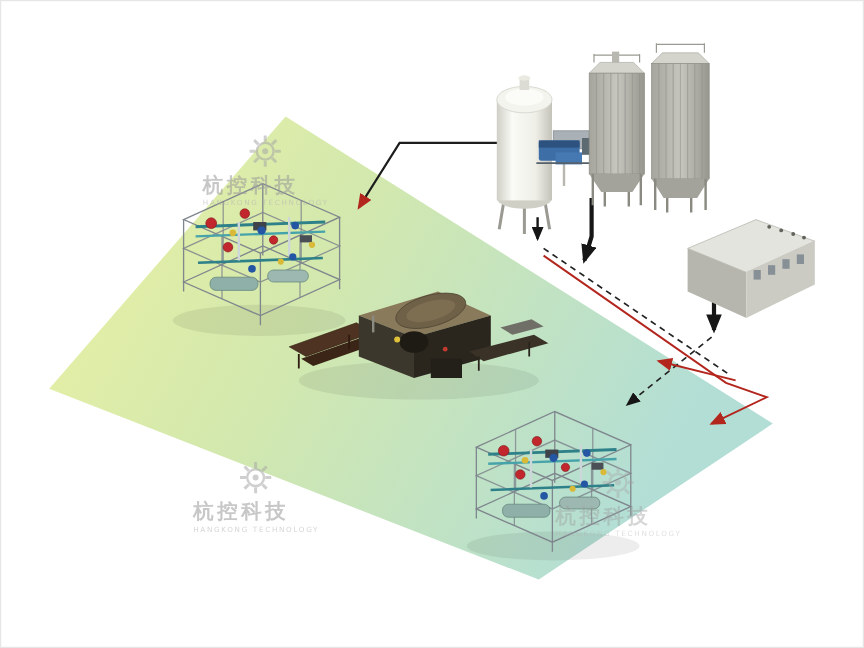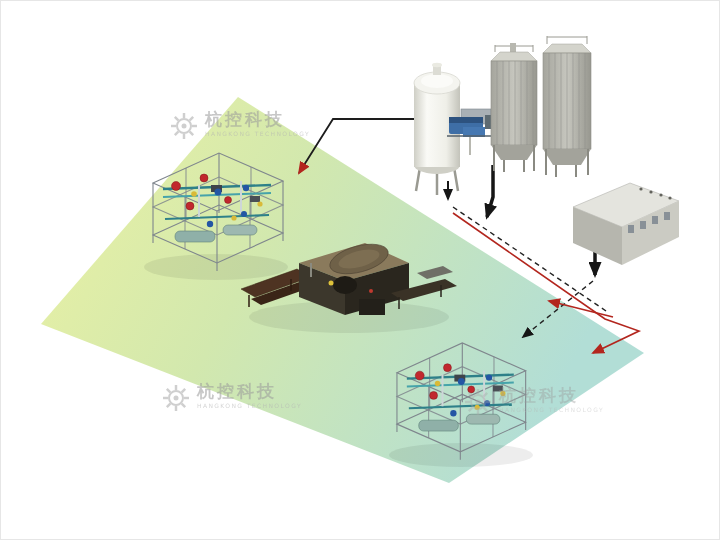--- a/index.html
+++ b/index.html
@@ -3,22 +3,22 @@
 <meta charset="utf-8">
 <style>
   html,body{margin:0;padding:0;background:#fff;}
   .stage{
     position:relative;width:720px;height:540px;background:#ffffff;
     overflow:hidden;border:1px solid #e6e6e6;box-sizing:border-box;
     font-family:"DejaVu Sans","Liberation Sans",sans-serif;
   }
   .scene{position:absolute;left:0;top:0;}
   .wm{
-    position:absolute;display:flex;gap:6px;
-    opacity:.55;pointer-events:none;
+    position:absolute;display:flex;align-items:center;gap:6px;
+    opacity:.55;pointer-events:none;flex-direction:column;
   }
   .wm .gear{flex:0 0 auto;}
   .wm .txt{display:flex;flex-direction:column;line-height:1.05;}
   .wm-cn{font-size:17px;font-weight:bold;color:#9b9b9b;letter-spacing:3px;white-space:nowrap;}
   .wm-en{font-size:6px;color:#b2b2b2;letter-spacing:1.4px;white-space:nowrap;margin-top:2px;}
 </style>
 </head>
 <body>
 
 <div class="stage">

